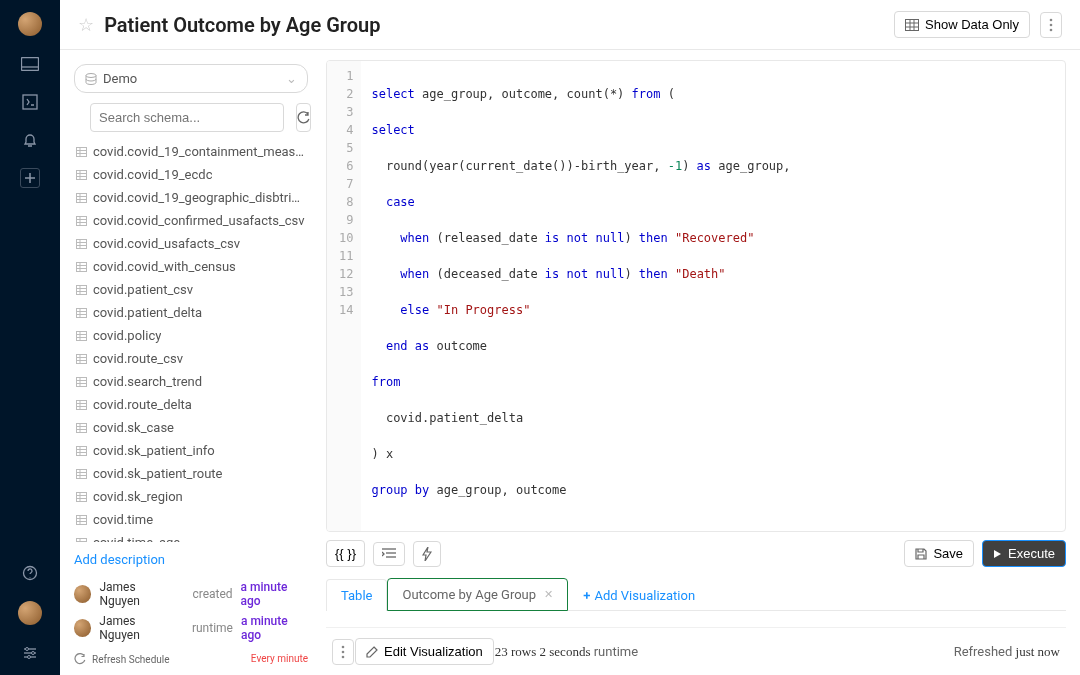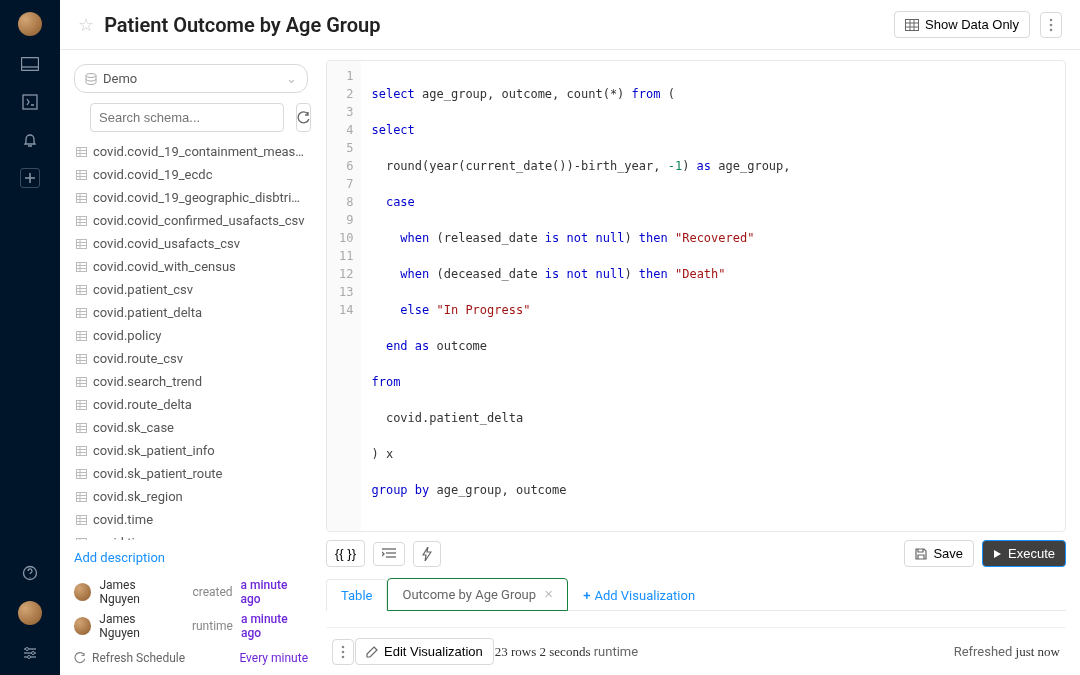--- a/index.html
+++ b/index.html
@@ -115,24 +115,24 @@
   display: flex; align-items: center; gap: 8px;
   font-size: 12px; color: #888; padding: 3px 0;
 }
 .meta-row .mini-avatar {
   width: 18px; height: 18px; border-radius: 50%;
   background: radial-gradient(circle at 30% 30%, #d4a574, #8b5a2b);
 }
 .meta-row .name { color: #333; }
 .meta-row .bold { color: #6d28d9; font-weight: 500; }
 .refresh-sched {
-  display: flex; align-items: flex-end; justify-content: space-between;
-  font-size: 12px; color: #666; padding-top: 8px;
-}
-.refresh-sched .link { color: #6d28d9; cursor: pointer; }
+  display: flex; align-items: flex-start; justify-content: space-between;
+  font-size: 10px; color: #666; padding-top: 8px;
+}
+.refresh-sched .link { color: #ef4444; cursor: pointer; }
 .workspace { flex: 1; display: flex; flex-direction: column; overflow: hidden; padding: 10px 14px 0 6px; }
 .editor {
   border: 1px solid #e8e8e8;
   border-radius: 4px;
   display: flex;
   font-family: "Menlo", "Consolas", monospace;
   font-size: 12px;
   line-height: 18px;
   overflow: hidden;
   margin-bottom: 8px;

